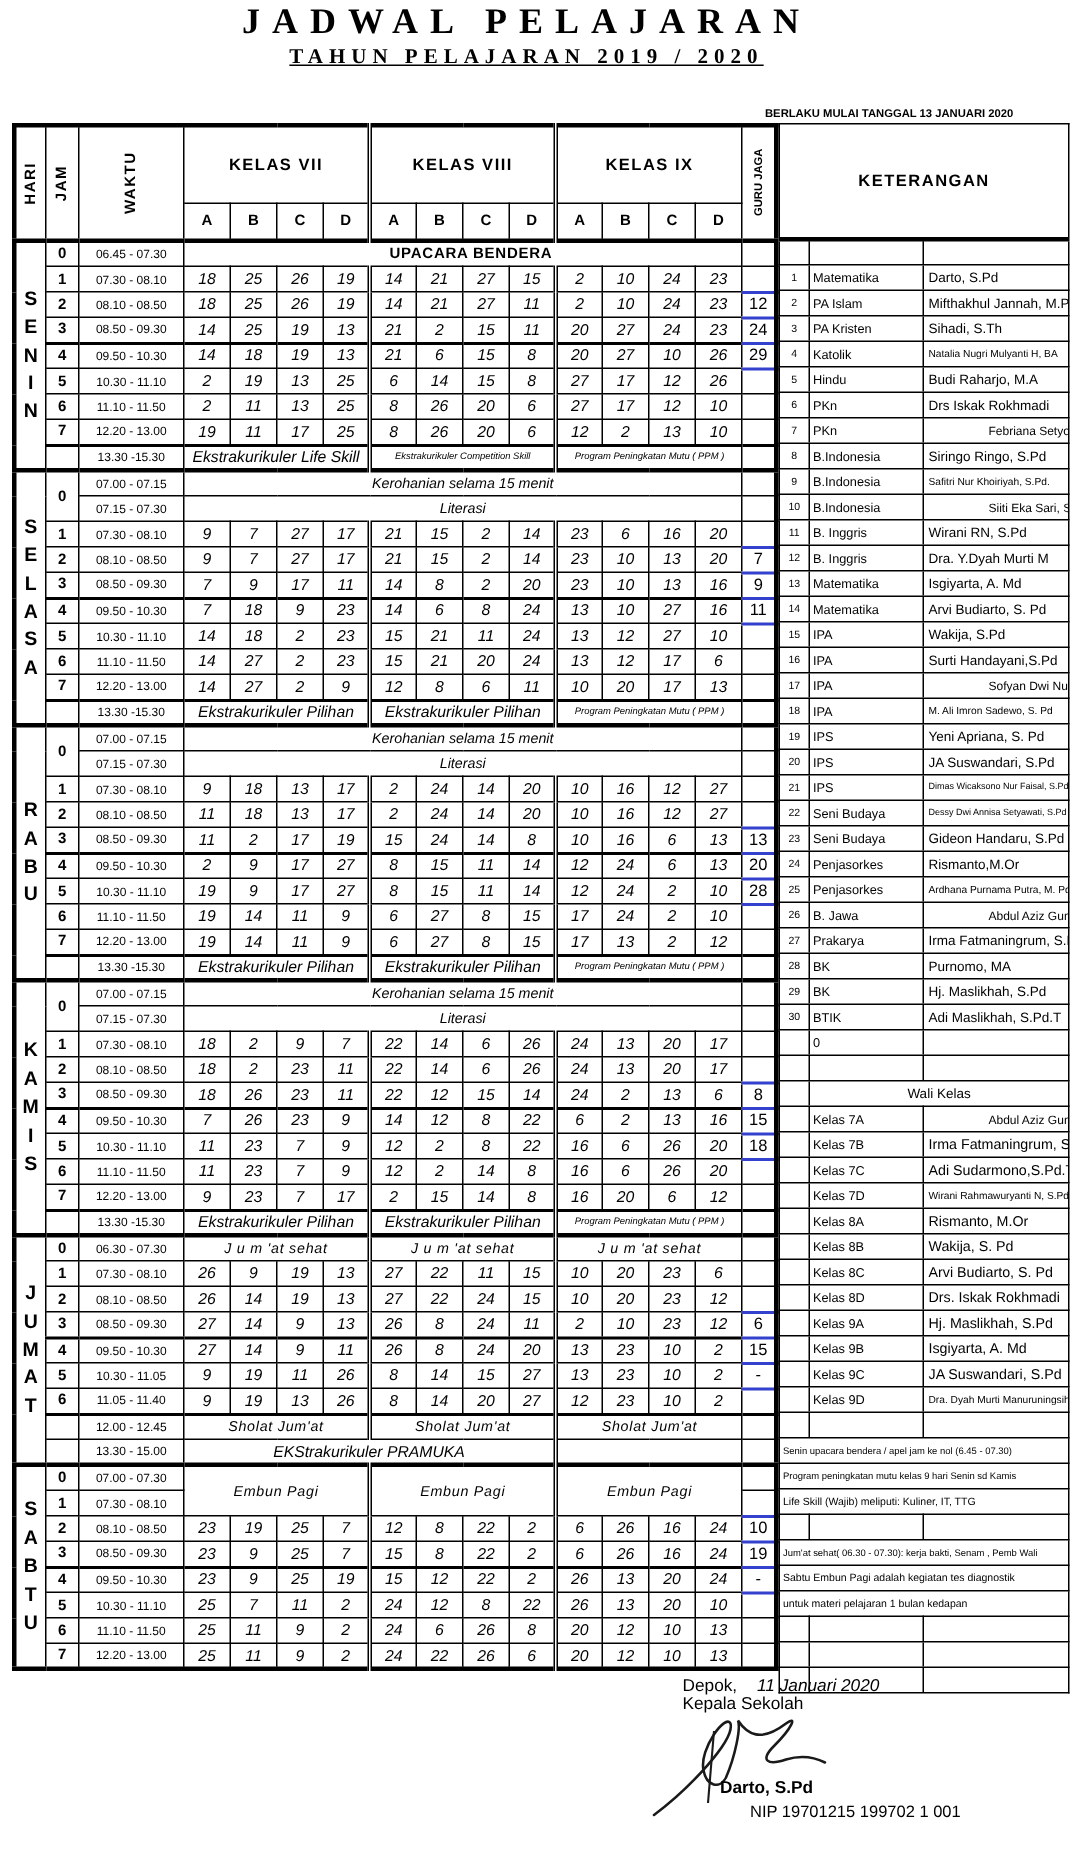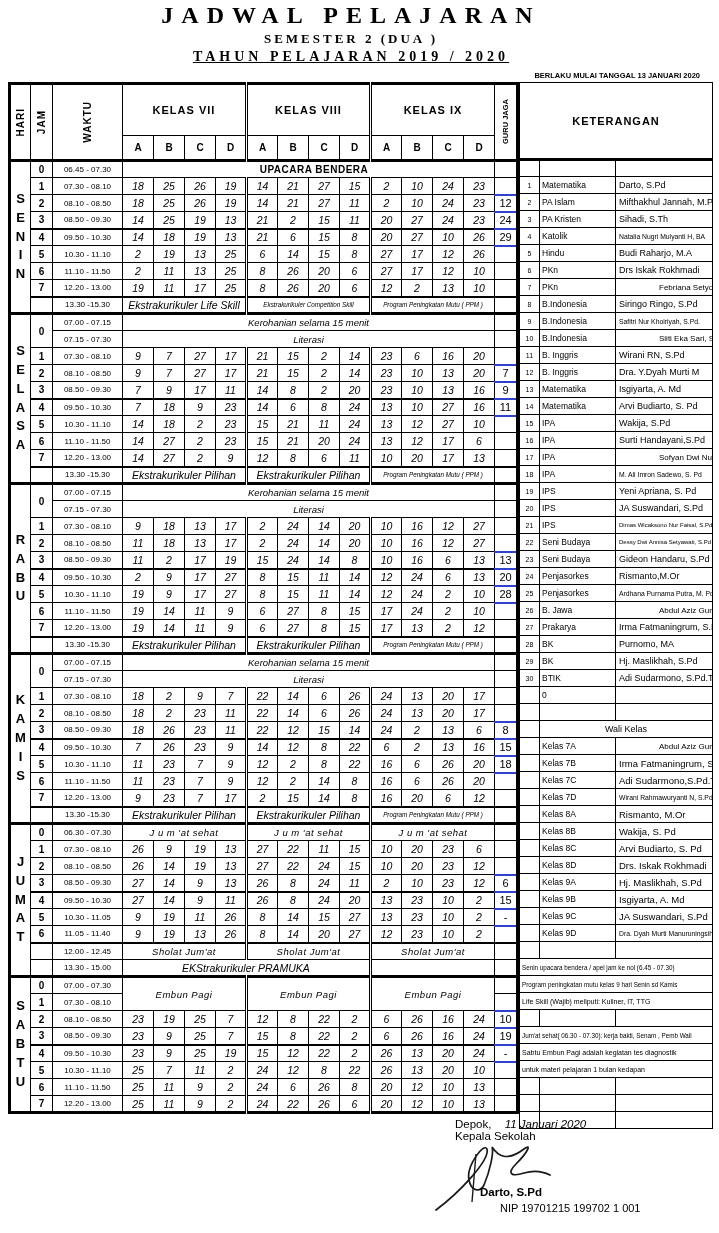--- a/index.html
+++ b/index.html
@@ -8,21 +8,21 @@
     width:719px; height:1233px; position:relative; background:#fff; color:#000;
     font-family:"Liberation Sans", sans-serif; overflow:hidden;
   }
   
   .titleblock { position:absolute; top:2px; left:8px; width:686px; text-align:center;
     font-family:"Liberation Serif", serif; font-weight:bold; }
   .t1 { font-size:24px; letter-spacing:8px; }
   .t2 { font-size:14px; letter-spacing:4px; margin-top:2px; }
   .t3 { font-size:13px; letter-spacing:3px; margin-top:2px; }
   .t4 { font-size:14px; letter-spacing:4px; margin-top:2px; text-decoration:underline; }
-  .berlaku { position:absolute; top:71px; left:510px; width:190px; text-align:right;
+  .berlaku { position:absolute; top:71px; left:510px; width:190px; 
     font-size:7.5px; font-weight:bold; }
 
   
   table { border-collapse:collapse; table-layout:fixed; }
   td { border:1px solid #000; padding:0; text-align:center; vertical-align:middle;
        overflow:hidden; white-space:nowrap; }
 
   
   table.main { position:absolute; left:8px; top:82px; border:3px solid #000; }
   table.main tr { height:17px; }
@@ -71,21 +71,20 @@
   .sig .date { font-style:italic;margin-left:10px; }
   .signame { position:absolute; left:480px; top:1186px; font-size:11.5px; font-weight:bold; }
   .signip { position:absolute; left:480px; top:1202px; font-size:11px;margin-left:20px; }
   .scribble { position:absolute; left:432px; top:1140px; }
 </style>
 </head>
 <body>
 
 <div class="titleblock">
   <div class="t1">JADWAL PELAJARAN</div>
-  <div class="t3">SEMESTER 2 (DUA )</div>
   <div class="t4">TAHUN PELAJARAN 2019 / 2020</div>
 </div>
 <div class="berlaku">BERLAKU MULAI TANGGAL 13 JANUARI 2020</div>
 
 <table class="main">
   <colgroup>
     <col style="width:21px">
       <col style="width:22px">
       <col style="width:70px">
     <col style="width:31px">
@@ -1098,21 +1097,21 @@
         <td class="kt">Purnomo, MA</td>
       </tr>
       <tr>
         <td class="kn">29</td>
         <td class="ks">BK</td>
         <td class="kt">Hj. Maslikhah, S.Pd</td>
       </tr>
       <tr>
         <td class="kn">30</td>
         <td class="ks">BTIK</td>
-        <td class="kt">Adi Sudarmono, S.Pd.T</td>
+        <td class="kt">Adi Maslikhah, S.Pd.T</td>
       </tr>
       <tr>
         <td class="kn"></td>
         <td class="ks">0</td>
         <td class="kt"></td>
       </tr>
       <tr>
         <td class="kn"></td>
         <td class="ks"></td>
         <td class="kt"></td>

